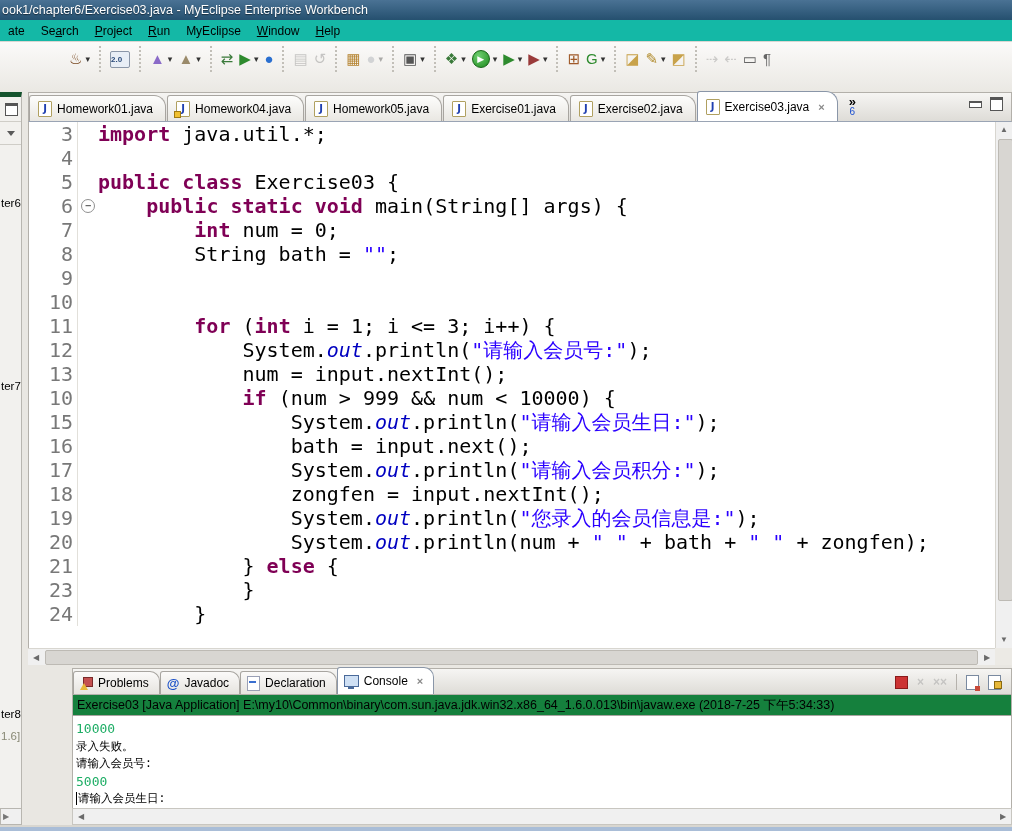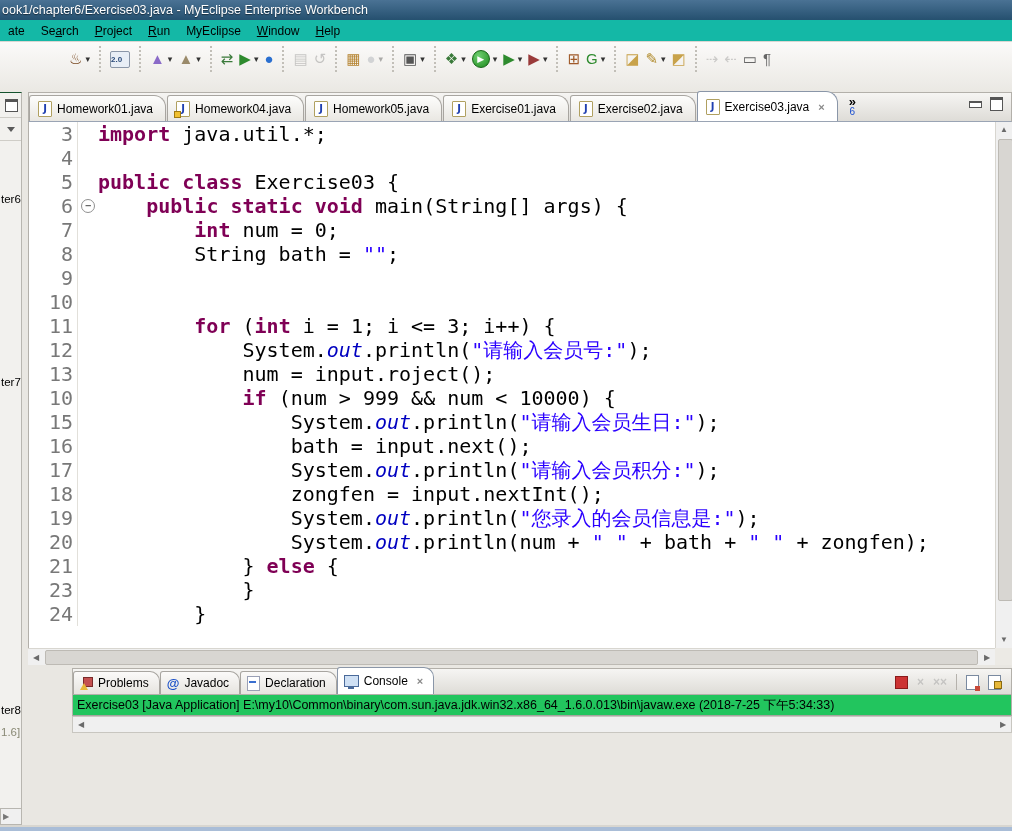--- a/index.html
+++ b/index.html
@@ -24,21 +24,21 @@
   .tbtn{display:flex;align-items:center;height:24px;padding:0 3px;border-radius:3px;cursor:default;}
   .tbtn.dis{opacity:.38;}
   .tglyph{font-size:15px;line-height:24px;}
   .dd{font-size:9px;color:#333;margin-left:3px;}
   .ic20{width:18px;height:15px;border:1px solid #8a96a8;background:#e8eef6;color:#2a4a7a;
     font:bold 8px/15px "Liberation Sans",sans-serif;border-radius:2px;}
   .icrun{width:16px;height:16px;border-radius:50%;background:radial-gradient(circle at 35% 30%,#6fcf6f,#1d8a1d);
     color:#fff;font-size:9px;line-height:16px;text-align:center;border:1px solid #156515;}
   
   .leftpanel{position:absolute;left:0;top:92px;width:22px;height:716px;background:#f2f1ee;
-    border-right:1px solid #b8b6b0;border-top:1px solid #14532d;box-sizing:border-box;}
+    border-right:1px solid #b8b6b0;border-top:5px solid #14532d;box-sizing:border-box;}
   .lp-head{height:24px;border-bottom:1px solid #cfcdc7;display:flex;align-items:center;justify-content:flex-end;padding-right:3px;}
   .lp-restore{width:11px;height:9px;border:1px solid #555;border-top:3px solid #555;background:#fff;}
   .lp-chevrow{height:22px;border-bottom:1px solid #cfcdc7;display:flex;align-items:center;justify-content:center;}
   .lp-chev{width:0;height:0;border-left:4px solid transparent;border-right:4px solid transparent;border-top:5px solid #5a5a5a;}
   .lp-labels{position:relative;display:block;}
   .lplabel{position:absolute;left:1px;white-space:nowrap;font-size:11.5px;color:#000;}
   .lplabel:nth-of-type(1){top:52px;}
   .lplabel:nth-of-type(2){top:235px;}
   .lplabel:nth-of-type(3){top:563px;}
   .lplabel:nth-of-type(4){top:585px;color:#8a8a76;}
@@ -103,21 +103,21 @@
   .iclock::after{content:"";position:absolute;right:-2px;bottom:0;width:6px;height:6px;background:#e8b93a;border:1px solid #8a6a10;}
   .icprob{width:13px;height:13px;position:relative;}
   .icprob::before{content:"";position:absolute;left:3px;top:0;width:8px;height:8px;background:#c45050;border:1px solid #7a2a2a;}
   .icprob::after{content:"";position:absolute;left:0;bottom:0;width:0;height:0;
     border-left:4px solid transparent;border-right:4px solid transparent;border-bottom:7px solid #e8b93a;}
   .icat{color:#1a50c8;font-weight:bold;font-size:13px;}
   .icdecl{width:11px;height:13px;background:#fff;border:1px solid #9aa0b5;position:relative;}
   .icdecl::after{content:"";position:absolute;left:1px;top:4px;width:7px;height:2px;background:#3a6fd0;}
   .iccons{width:13px;height:10px;background:#cfe0f4;border:1px solid #4a6a9a;position:relative;}
   .iccons::after{content:"";position:absolute;left:3px;bottom:-3px;width:6px;height:2px;background:#4a6a9a;}
-  .cbanner{height:21px;background:#22c55e;border-left:1px solid #b3b0aa;border-right:1px solid #b3b0aa;
+  .cbanner{height:21px;background:#15803d;border-left:1px solid #b3b0aa;border-right:1px solid #b3b0aa;
     border-bottom:1px solid #a8a5a0;line-height:20px;padding-left:4px;font-size:12.5px;
     white-space:nowrap;overflow:hidden;box-sizing:border-box;}
   .cbody{height:92px;background:#fff;border-left:1px solid #b3b0aa;border-right:1px solid #b3b0aa;
     padding:4px 0 0 3px;box-sizing:border-box;overflow:hidden;}
   .conline{height:17.5px;line-height:17px;font-family:"DejaVu Sans Mono",monospace;font-size:13px;white-space:pre;}
   .conline.stdin{color:var(--stdin-green);}
   .conline.stdout{color:#000;font-size:11.5px;}
   .caret{display:inline-block;width:1px;height:13px;background:#000;vertical-align:middle;margin-right:1px;}
   .chscroll{height:17px;background:#f0f0f0;border:1px solid #c8c6c0;box-sizing:border-box;display:flex;align-items:center;}
   
@@ -355,21 +355,21 @@
         <span class="lcode"><span class="seg-p">        </span><span class="seg-k">for</span><span class="seg-p"> (</span><span class="seg-k">int</span><span class="seg-p"> i = 1; i &lt;= 3; i++) {</span></span>
       </div>
       <div class="cl">
         <span class="lnum">12</span>
         <span class="lfold"></span>
         <span class="lcode"><span class="seg-p">            System.</span><span class="seg-f">out</span><span class="seg-p">.println(</span><span class="seg-s">"请输入会员号:"</span><span class="seg-p">);</span></span>
       </div>
       <div class="cl">
         <span class="lnum">13</span>
         <span class="lfold"></span>
-        <span class="lcode"><span class="seg-p">            num = input.roject();</span></span>
+        <span class="lcode"><span class="seg-p">            num = input.nextInt();</span></span>
       </div>
       <div class="cl">
         <span class="lnum">10</span>
         <span class="lfold"></span>
         <span class="lcode"><span class="seg-p">            </span><span class="seg-k">if</span><span class="seg-p"> (num &gt; 999 &amp;&amp; num &lt; 10000) {</span></span>
       </div>
       <div class="cl">
         <span class="lnum">15</span>
         <span class="lfold"></span>
         <span class="lcode"><span class="seg-p">                System.</span><span class="seg-f">out</span><span class="seg-p">.println(</span><span class="seg-s">"请输入会员生日:"</span><span class="seg-p">);</span></span>
@@ -452,20 +452,27 @@
     <span class="ctools">
         <span class="icterm"></span>
         <span class="cx" style="opacity: 0.45;">×</span>
         <span class="cx" style="opacity: 0.45;">××</span>
         <span class="csep"></span>
         <span class="icclear"></span>
         <span class="iclock"></span>
       </span>
   </div>
   <div class="cbanner">Exercise03 [Java Application] E:\my10\Common\binary\com.sun.java.jdk.win32.x86_64_1.6.0.013\bin\javaw.exe (2018-7-25 下午5:34:33)</div>
+  <div class="cbody">
+      <div class="conline stdin"><span>10000</span></div>
+      <div class="conline stdout"><span>录入失败。</span></div>
+      <div class="conline stdout"><span>请输入会员号:</span></div>
+      <div class="conline stdin"><span>5000</span></div>
+      <div class="conline stdout"><span class="caret"></span><span>请输入会员生日:</span></div>
+    </div>
   <div class="chscroll">
     <span class="sbarrow">◀</span>
     <span class="hspacer"></span>
     <span class="sbarrow">▶</span>
   </div>
 </div>
 
 <div class="bottomstrip"></div>
 
 </body></html>

